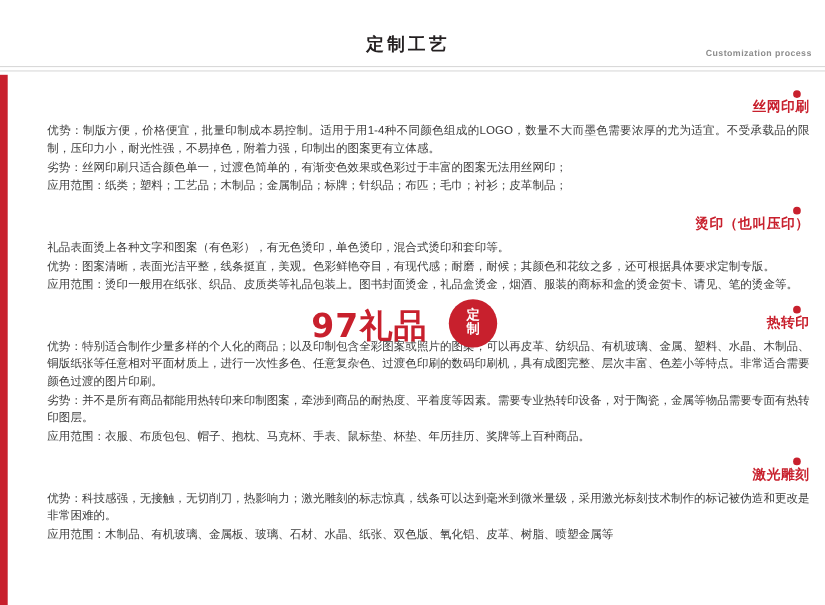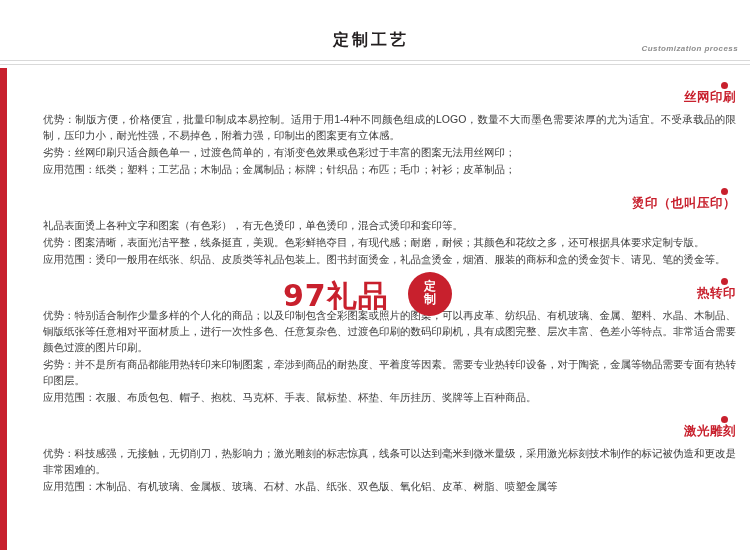--- a/index.html
+++ b/index.html
@@ -38,21 +38,20 @@
     color: #231f20;
   }
   .header-sub {
     position: absolute;
     top: 44px;
     right: 12px;
     font-size: 8px;
     font-weight: bold;
     color: #8d8d8d;
     letter-spacing: 0.4px;
-    font-style: italic;
   }
   .rule {
     position: absolute;
     left: 0;
     width: 750px;
     height: 1px;
     background: #d9d9d9;
   }
   .rule.top { top: 60px; }
   .rule.bottom { top: 64px; }

